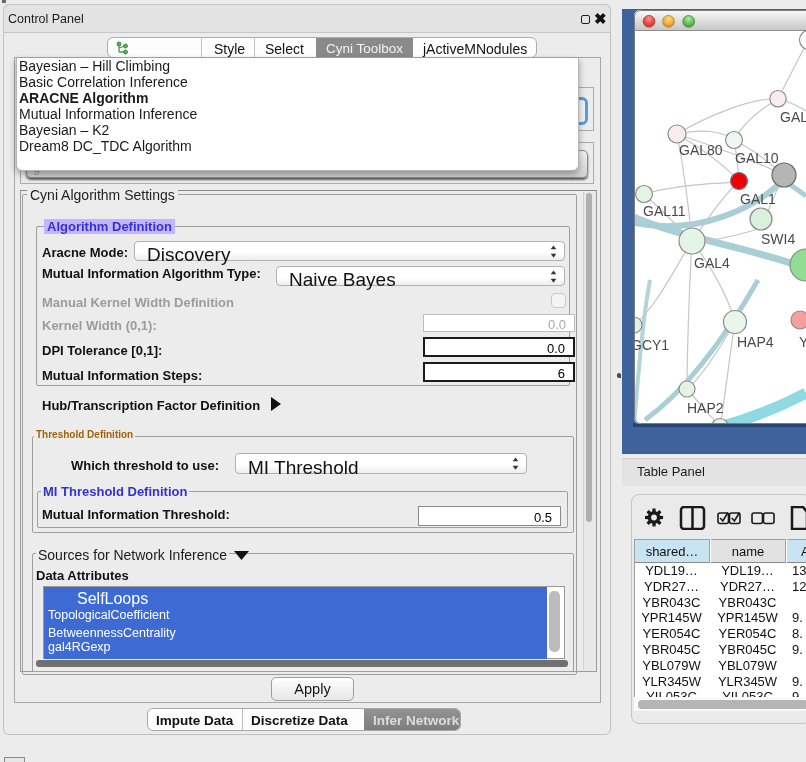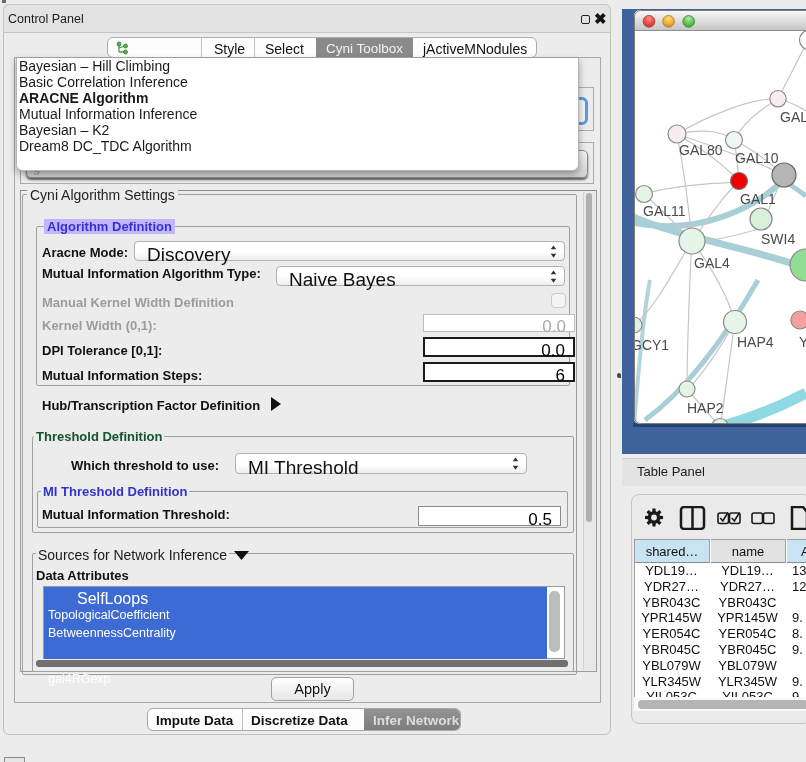--- a/index.html
+++ b/index.html
@@ -3,21 +3,21 @@
 <meta charset="utf-8">
 <style>
   * { margin:0; padding:0; box-sizing:border-box; }
   html,body { width:806px; height:762px; }
   body { font-family:"Liberation Sans", sans-serif; background:#ececec; position:relative; overflow:hidden; }
   .abs { position:absolute; }
   .lbl { font-size:13px; font-weight:bold; color:#111; }
   .combo { position:absolute; border:1px solid #b2b2b2; border-radius:4px;
            background:linear-gradient(#ffffff, #ffffff 55%, #eeeeee); font-size:19px; color:#111; }
   .combo .ar { position:absolute; right:7px; top:50%; width:7px; height:13px; margin-top:-6.5px; }
-  .inp { position:absolute; background:#fff; font-size:17px; color:#000; text-align:right; }
+  .inp { position:absolute; background:#fff; font-size:13px; color:#000; text-align:right; }
 </style>
 </head>
 <body>
 
 <div class="abs" style="left:2px; top:0; width:4px; height:3px; background:#6a6a6a;"></div>
 <div class="abs" id="cpwin" style="left:3px; top:4px; width:608px; height:731px; background:#ececec; border:1px solid #c0c0c0; border-radius:6px;"></div>
 <div class="abs" style="left:3px; top:4px; width:608px; height:29px; background:#e3e3e3; border:1px solid #c6c6c6; border-radius:6px 6px 0 0;"></div>
 <div class="abs" style="left:8px; top:12px; font-size:12.5px; color:#1c1c1c;">Control Panel</div>
 <div class="abs" style="left:581px; top:15px; width:9px; height:9px; border:1.5px solid #222; border-radius:2px;"></div>
 <div class="abs" style="left:594px; top:10px; font-size:15px; font-weight:bold; color:#111;">✖</div>
@@ -94,21 +94,21 @@
 <div class="inp" style="left:423px; top:362px; width:152px; height:20px; border:2px solid #1a1a1a;">
     <span style="position:absolute; right:8px; top:2px;">6</span>
   </div>
 
 <div class="abs lbl" style="left:42px; top:398px;">Hub/Transcription Factor Definition</div>
 <svg class="abs" style="left:270px; top:397px;" width="12" height="14" viewBox="0 0 12 14">
     <path d="M1 0 L11 7 L1 14 Z" fill="#111"></path>
   </svg>
 
 <div class="abs" style="left:32px; top:436px; width:542px; height:97px; border:1px solid #9f9f9f; border-radius:2px;"></div>
-<div class="abs" style="left:34px; top:429px; background:#ececec; padding:0 2px; font-size:13px; font-weight:bold; color:#14532d;">Threshold Definition</div>
+<div class="abs" style="left:34px; top:429px; background:#ececec; padding:0 2px; font-size:10px; font-weight:bold; color:#a16207;">Threshold Definition</div>
 
 <div class="abs lbl" style="left:71px; top:458px;">Which threshold to use:</div>
 <div class="combo" style="left:235px; top:453px; width:292px; height:21px;">
     <span style="position:absolute; left:12px; top:3px;">MI Threshold</span>
   <svg class="ar" viewBox="0 0 8 14">
       <path d="M4 0 L7.2 4.5 L0.8 4.5 Z" fill="#333"></path>
       <path d="M4 14 L7.2 9.5 L0.8 9.5 Z" fill="#333"></path>
     </svg>
   </div>
 
@@ -125,21 +125,21 @@
 <svg class="abs" style="left:234px; top:550px;" width="15" height="10" viewBox="0 0 15 10">
     <path d="M0 1 L15 1 L7.5 10 Z" fill="#111"></path>
   </svg>
 <div class="abs lbl" style="left:36px; top:568px;">Data Attributes</div>
 
 <div class="abs" style="left:43px; top:586px; width:522px; height:73px; border:1px solid #9a9a9a; background:#fff;"></div>
 <div class="abs" style="left:44px; top:587px; width:503px; height:72px; background:#3d6bd3;"></div>
 <div class="abs" style="left:36px; top:590px; font-size:16px; color:#fff;margin-left:41px;">SelfLoops</div>
 <div class="abs" style="left:48px; top:608px; font-size:12.5px; color:#fff;">TopologicalCoefficient</div>
 <div class="abs" style="left:48px; top:626px; font-size:12.5px; color:#fff;">BetweennessCentrality</div>
-<div class="abs" style="left:48px; top:672px; font-size:12.5px; color:#fff;">gal4RGexp</div>
+<div class="abs" style="left:48px; top:640px; font-size:12.5px; color:#fff;">gal4RGexp</div>
 <div class="abs" style="left:549px; top:591px; width:11px; height:61px; background:#bcbcbc; border-radius:5px;"></div>
 
 <div class="abs" style="left:36px; top:660px; width:532px; height:7px; background:#707070; border-radius:3px;"></div>
 
 <div class="abs" style="left:271px; top:677px; width:83px; height:24px; background:linear-gradient(#ffffff,#e6e6e6); border:1px solid #9f9f9f; border-radius:5px; text-align:center;">
   <span style="font-size:14.5px; color:#111; line-height:22px;">Apply</span></div>
 
 <div class="abs" style="left:147px; top:708px; width:314px; height:23px; background:#fdfdfd; border:1px solid #a8a8a8; border-radius:6px; overflow:hidden;">
   <div class="abs" style="left:0; top:0; width:95px; height:23px; border-right:1px solid #bdbdbd;"></div>
   <div class="abs" style="left:95px; top:0; width:121px; height:23px;"></div>

